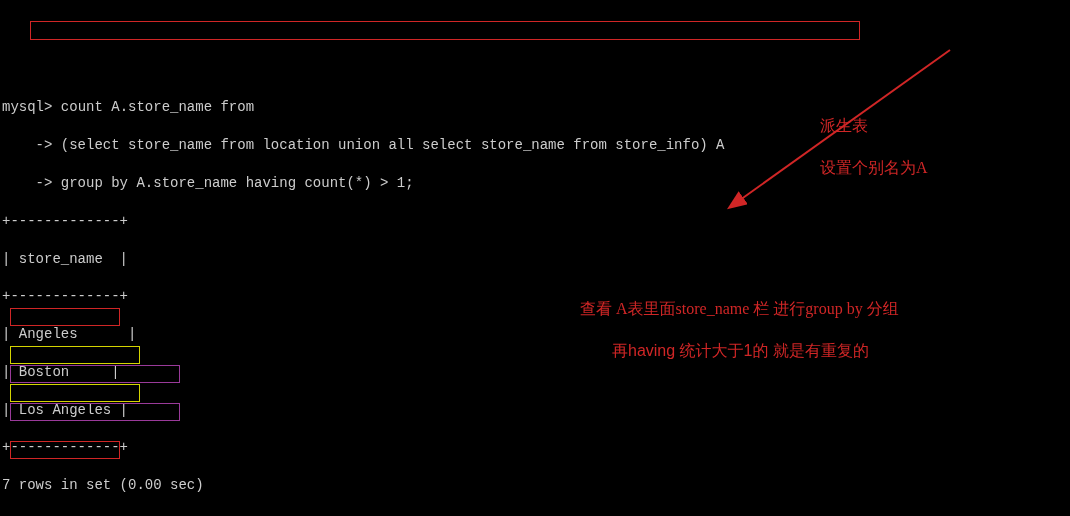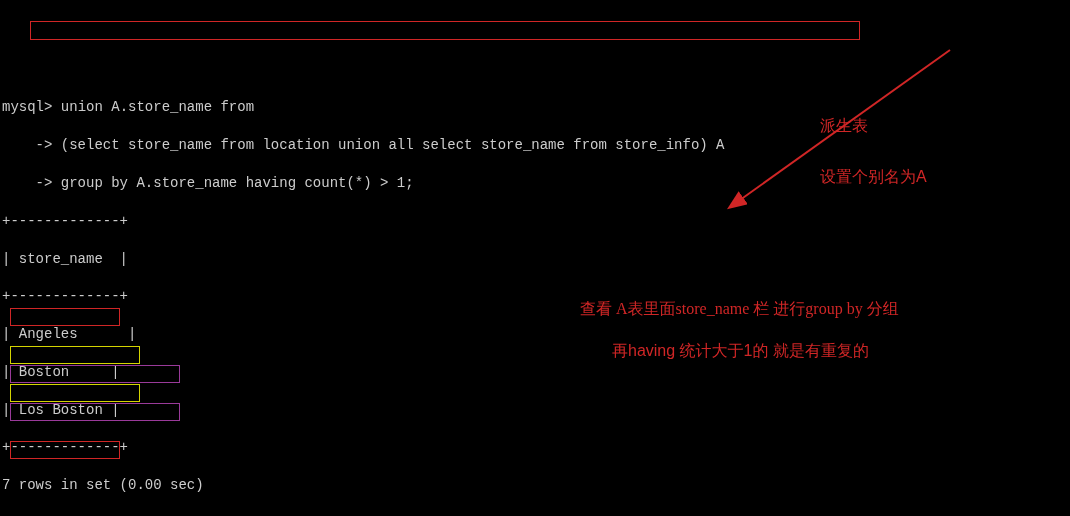--- a/index.html
+++ b/index.html
@@ -42,29 +42,29 @@
     .hb-red { border-color: #d02626; }
     .hb-yellow { border-color: #d4d400; }
     .hb-magenta { border-color: #9a3a9a; }
   </style>
 </head>
 <body>
 
 
 
 
-<div class="line"><span>mysql&gt;</span><span> union A.store_name from</span></div>
+<div class="line"><span>mysql&gt;</span><span> count A.store_name from</span></div>
 <div class="line">    -&gt; (select store_name from location union all select store_name from store_info) A</div>
 <div class="line">    -&gt; group by A.store_name having count(*) &gt; 1;</div>
 <div class="line">+-------------+</div>
 <div class="line">| store_name  |</div>
 <div class="line">+-------------+</div>
 <div class="line">| Angeles      |</div>
 <div class="line">| Boston     |</div>
-<div class="line">| Los Boston |</div>
+<div class="line">| Los Angeles |</div>
 <div class="line">+-------------+</div>
 <div class="line">7 rows in set (0.00 sec)</div>
 <div class="line"> </div>
 
 
 
 
 
 
 
@@ -76,21 +76,21 @@
 
 
 
 
 
 
 <div class="redbox" style="left:30px; top:21px; width:830px; height:19px;"></div>
 
 
 <div class="annotation" style="left:820px; top:115px;">派生表</div>
-<div class="annotation" style="left:820px; top:166px;">设置个别名为A</div>
+<div class="annotation" style="left:820px; top:157px;font-family:Liberation Serif, serif;">设置个别名为A</div>
 <div class="annotation" style="left:580px; top:298px;font-family:Liberation Serif, serif;">查看 A表里面store_name 栏 进行group by 分组</div>
 <div class="annotation" style="left:580px; top:340px;margin-left:32px;">再having 统计大于1的  就是有重复的</div>
 
 
 <svg class="arrow" style="left:720px; top:40px; width:260px; height:180px;">
   <defs>
     <marker id="arrowhead" markerWidth="10" markerHeight="8" refX="2" refY="4" orient="auto">
       <polygon points="0 0, 10 4, 0 8" fill="#d02626"></polygon>
     </marker>
   </defs>

